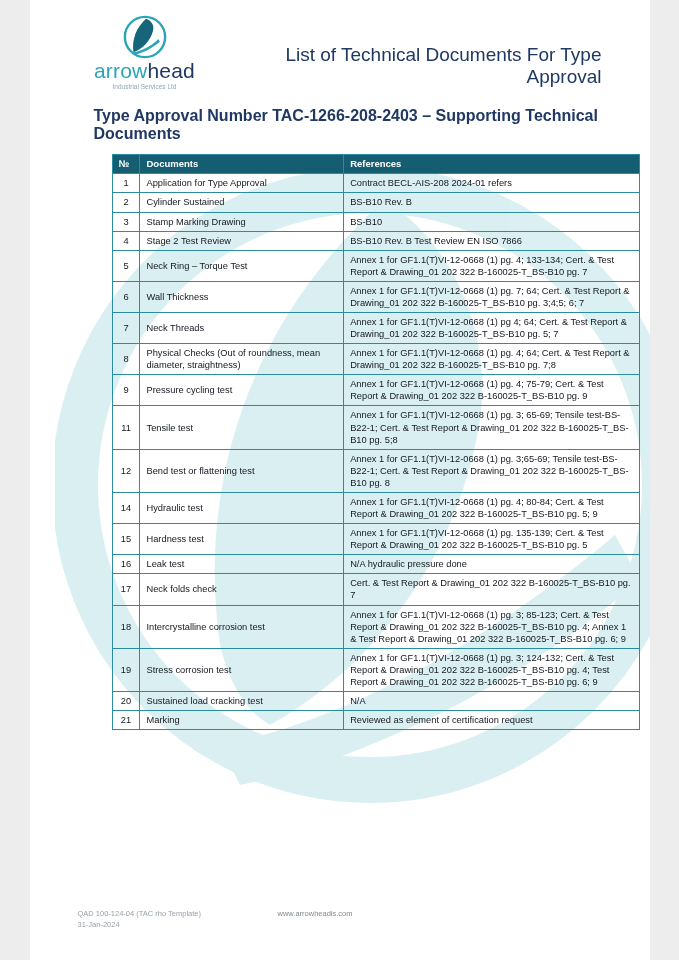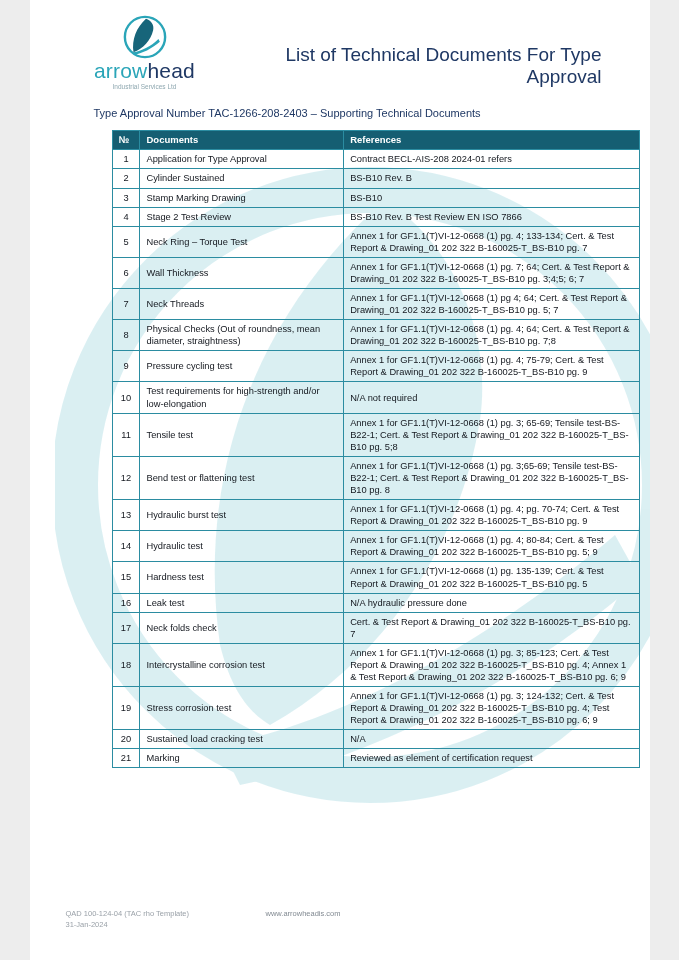--- a/index.html
+++ b/index.html
@@ -14,35 +14,35 @@
   
   .header { position:relative; z-index:1; display:flex; padding:14px 48px 0 52px; }
   .logo { width:126px; display:flex; flex-direction:column; align-items:center; }
   .logo-mark { width:46px; height:46px; }
   .logo-word { font-size:21px; line-height:1.05; letter-spacing:0.2px; }
   .logo-word .arrow { color:#2aa5b8; }
   .logo-word .head { color:#1f3864; }
   .logo-tagline { font-size:6.5px; color:#8fa8b0; margin-top:1px; }
   .title { flex:1; text-align:right; font-size:19px; font-weight:400; color:#1f3864; margin-top:30px; }
   
-  .subtitle { position:relative; z-index:1; margin:17px 0 0 64px; font-size:11px; font-weight:normal; color:#1f3864; }
+  .subtitle { position:relative; z-index:1; margin:17px 0 0 64px; font-size:16px; font-weight:bold; color:#1f3864; }
   
   .doc-table {
     position:relative; z-index:1; margin:11px 0 0 82px; width:528px;
     border-collapse:collapse; font-size:9.3px; line-height:1.3; color:#14181f;
     background:transparent;
   }
   .doc-table th, .doc-table td { border:1px solid #2b8ca1; padding:3px 6px; vertical-align:middle; }
   .doc-table th { background:#155e72; color:#ffffff; text-align:left; font-size:9.5px; font-weight:bold; }
   th.col-no { width:28px; }
   th.col-doc { width:204px; }
   th.col-ref { width:296px; }
   td.cell-no { text-align:center; }
   
-  .footer { position:absolute; z-index:1; left:36px; right:48px; bottom:30px; display:flex; font-size:7.5px; line-height:1.5; }
+  .footer { position:absolute; z-index:1; left:48px; right:48px; bottom:30px; display:flex; font-size:7.5px; line-height:1.5; }
   .footer-left { width:168px; color:#9aa1a8; }
   .footer-right { flex:1; margin-left:32px; color:#828a92; }
   .footer-right a { color:#828a92; text-decoration:none; }
 </style>
 </head>
 <body>
 
 <div class="page">
 
   <svg class="watermark" width="610" height="750" viewBox="0 0 610 750">
@@ -116,38 +116,28 @@
           <td class="cell-no">8</td>
           <td class="cell-document">Physical Checks (Out of roundness, mean diameter, straightness)</td>
           <td class="cell-reference">Annex 1 for GF1.1(T)VI-12-0668 (1) pg. 4; 64;  Cert. &amp; Test Report &amp; Drawing_01 202 322 B-160025-T_BS-B10 pg. 7;8</td>
         </tr>
         <tr>
           <td class="cell-no">9</td>
           <td class="cell-document">Pressure cycling test</td>
           <td class="cell-reference">Annex 1 for GF1.1(T)VI-12-0668 (1) pg. 4; 75-79;  Cert. &amp; Test Report &amp; Drawing_01 202 322 B-160025-T_BS-B10 pg. 9</td>
         </tr>
         <tr>
-          <td class="cell-no">10</td>
-          <td class="cell-document">Test requirements for high-strength and/or low-elongation</td>
-          <td class="cell-reference">N/A not required</td>
-        </tr>
-        <tr>
           <td class="cell-no">11</td>
           <td class="cell-document">Tensile test</td>
           <td class="cell-reference">Annex 1 for GF1.1(T)VI-12-0668 (1) pg. 3; 65-69; Tensile test-BS-B22-1; Cert. &amp; Test Report &amp; Drawing_01 202 322 B-160025-T_BS-B10 pg. 5;8</td>
         </tr>
         <tr>
           <td class="cell-no">12</td>
           <td class="cell-document">Bend test or flattening test</td>
           <td class="cell-reference">Annex 1 for GF1.1(T)VI-12-0668 (1) pg. 3;65-69; Tensile test-BS-B22-1;  Cert. &amp; Test Report &amp; Drawing_01 202 322 B-160025-T_BS-B10 pg. 8</td>
-        </tr>
-        <tr>
-          <td class="cell-no">13</td>
-          <td class="cell-document">Hydraulic burst test</td>
-          <td class="cell-reference">Annex 1 for GF1.1(T)VI-12-0668 (1) pg. 4; pg. 70-74;  Cert. &amp; Test Report &amp; Drawing_01 202 322 B-160025-T_BS-B10 pg. 9</td>
         </tr>
         <tr>
           <td class="cell-no">14</td>
           <td class="cell-document">Hydraulic test</td>
           <td class="cell-reference">Annex 1 for GF1.1(T)VI-12-0668 (1) pg. 4; 80-84;  Cert. &amp; Test Report &amp; Drawing_01 202 322 B-160025-T_BS-B10 pg. 5; 9</td>
         </tr>
         <tr>
           <td class="cell-no">15</td>
           <td class="cell-document">Hardness test</td>
           <td class="cell-reference">Annex 1 for GF1.1(T)VI-12-0668 (1) pg. 135-139;  Cert. &amp; Test Report &amp; Drawing_01 202 322 B-160025-T_BS-B10 pg. 5</td>

